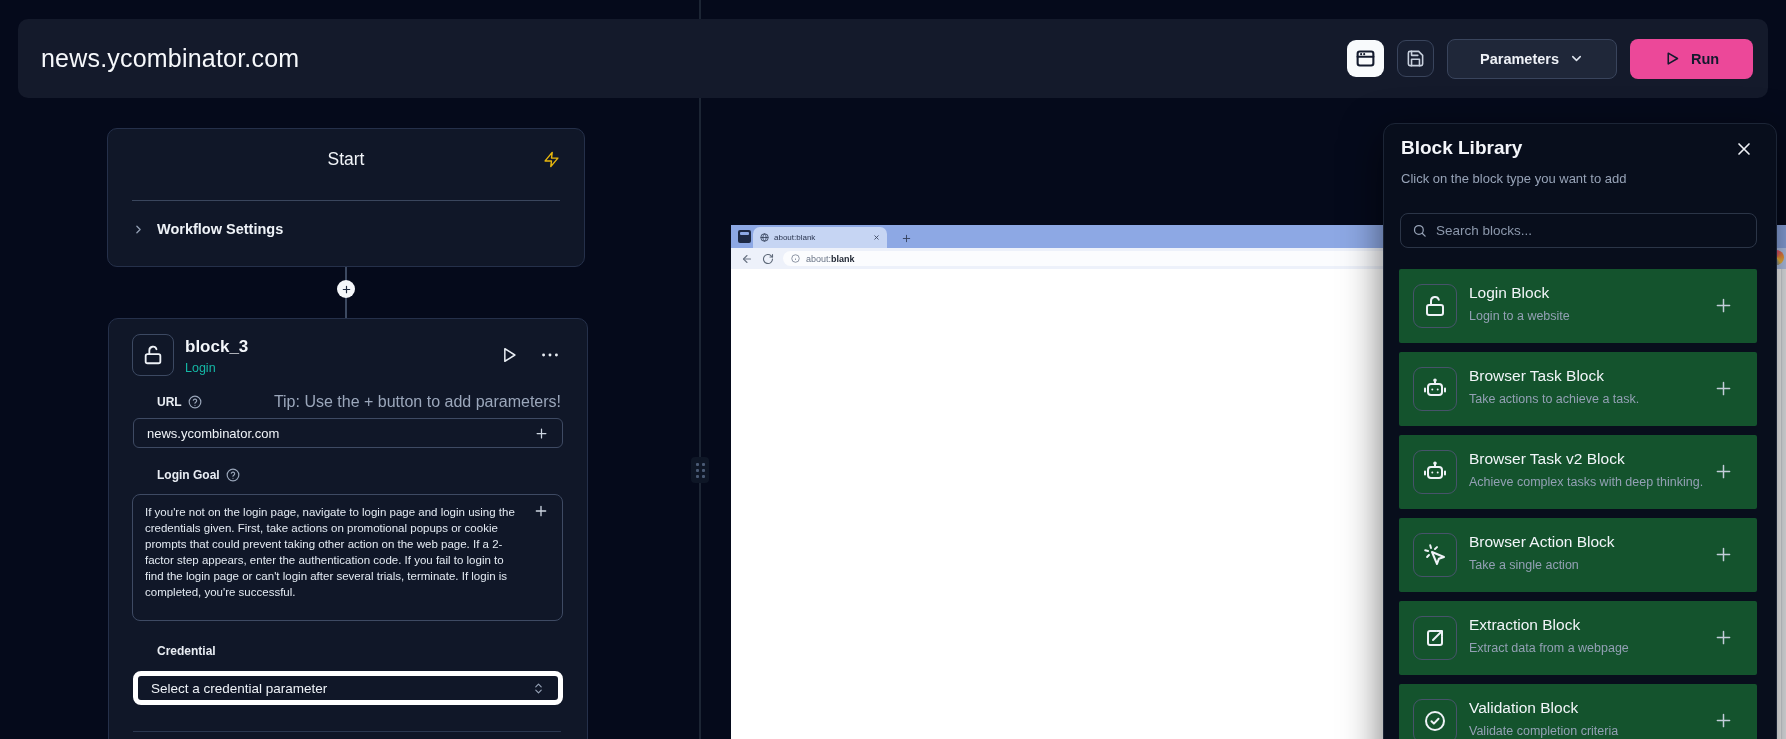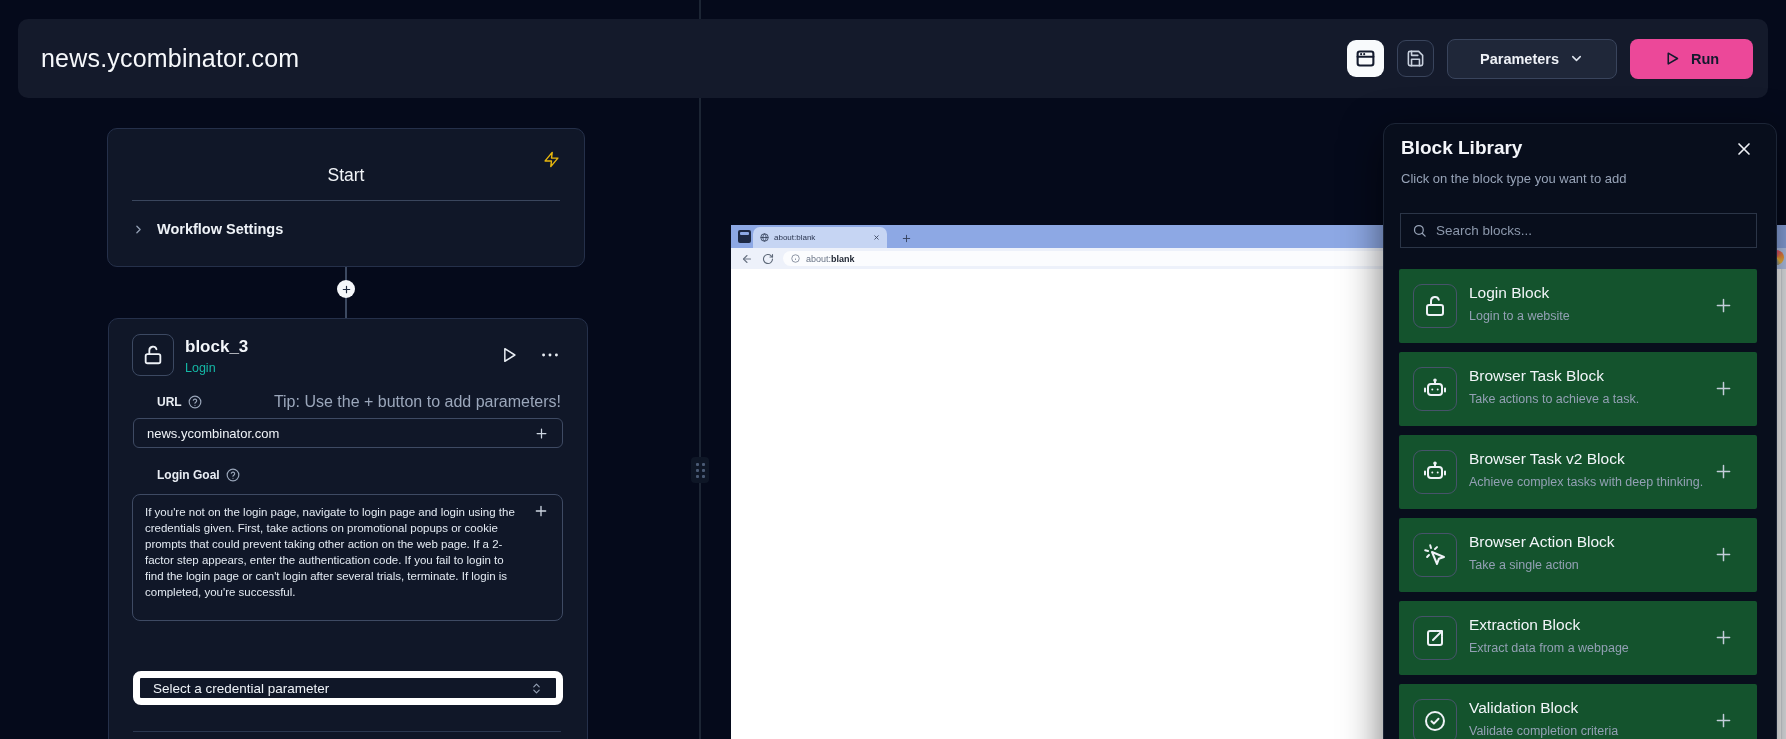--- a/index.html
+++ b/index.html
@@ -43,21 +43,21 @@
   .icon-btn.white { background:#f8fafc; color:#141b2e; }
   .icon-btn.dark { background:#181f31; border:1px solid #39445c; color:#c8d0dd; }
   .btn { height:40px; border-radius:8px; display:flex; align-items:center; justify-content:center; gap:10px;
     font-size:14.5px; font-weight:700; cursor:pointer; }
   .btn.params { width:170px; background:#1f2739; border:1px solid #39445c; color:#eef1f6; }
   .btn.run { width:123px; background:#ec4899; color:#121a2d; }
 
   
   .node { position:absolute; background:#101728; border:1px solid #25304a; border-radius:10px; z-index:2; }
   .start-node { left:107px; top:128px; width:478px; height:139px; }
-  .start-title { position:absolute; top:36px; left:0; right:0; text-align:center; font-size:17.5px; font-weight:500; color:#f1f4f8; }
+  .start-title { position:absolute; top:20px; left:0; right:0; text-align:center; font-size:17.5px; font-weight:500; color:#f1f4f8; }
   .bolt { position:absolute; right:24px; top:22px; color:#e8b70d; }
   .start-divider { position:absolute; left:24px; right:24px; top:71px; height:1px; background:#3a465d; }
   .wfs-row { position:absolute; left:24px; top:92px; display:flex; align-items:center; gap:12px; cursor:pointer; }
   .wfs-chevron { color:#93a0b4; }
   .wfs-label { font-size:14.5px; font-weight:700; color:#eef2f7; }
 
   .connector { position:absolute; left:345px; top:267px; width:2px; height:51px; background:#3c4961; z-index:2; }
   .plus-node { position:absolute; left:337px; top:280px; width:18px; height:18px; border-radius:50%; background:#f5f7fa;
     color:#1f2a3e; display:flex; align-items:center; justify-content:center; z-index:3; cursor:pointer; }
 
@@ -71,33 +71,33 @@
   .label-row { position:absolute; left:24px; right:26px; display:flex; align-items:center; gap:6px; }
   .field-label { font-size:12px; font-weight:700; color:#e9edf3;margin-left:24px; }
   .help-icon { color:#9aa6ba; display:flex; }
   .tip { margin-left:auto; font-size:16px; color:#9ba7bb; }
   .text-input { position:absolute; left:24px; width:430px; height:30px; background:transparent; border:1px solid #3e4a63;
     border-radius:6px; color:#f0f4f8; font-size:13px; font-family:"Liberation Sans",sans-serif; padding:0 34px 0 13px; outline:none; }
   .add-inline { position:absolute; color:#cdd6e1; cursor:pointer; }
   .goal-area { position:absolute; left:23px; top:175px; width:431px; height:127px; background:transparent; resize:none;
     border:1px solid #3e4a63; border-radius:8px; color:#e3eaf2; font-size:11.5px; line-height:16px;
     font-family:"Liberation Sans",sans-serif; padding:9px 40px 9px 12px; outline:none; }
-  .select { position:absolute; left:24px; top:352px; width:430px; height:34px; border:7px solid #ffffff; border-radius:8px;
+  .select { position:absolute; left:24px; top:352px; width:430px; height:34px; border:5px solid #ffffff; border-radius:8px;
     display:flex; align-items:center; padding:0 13px; cursor:pointer; }
   .select-value { font-size:13.5px; color:#eef2f7; }
   .select-chev { margin-left:auto; color:#94a0b4; display:flex; }
   .bottom-divider { position:absolute; left:24px; right:26px; top:412px; height:1px; background:#2c3850; }
 
   
   .panel { position:absolute; left:1383px; top:123px; width:394px; height:660px; background:#080e1c;
     border:1px solid #1c2536; border-radius:12px; z-index:6; box-shadow:0 12px 40px rgba(0,0,0,.55); }
   .panel-title { position:absolute; left:17px; top:13px; font-size:19px; font-weight:700; color:#f4f6fa; }
   .panel-close { position:absolute; right:22px; top:15px; color:#eef1f6; cursor:pointer; }
   .panel-sub { position:absolute; left:17px; top:47px; font-size:13px; color:#97a3b7; }
-  .search-box { position:absolute; left:16px; top:89px; width:357px; height:35px; border:1px solid #2b3547; border-radius:0;
+  .search-box { position:absolute; left:16px; top:89px; width:357px; height:35px; border:1px solid #2b3547; border-radius:8px;
     display:flex; align-items:center; padding:0 11px; gap:9px; color:#97a3b7; }
   .search-box input { flex:1; background:transparent; border:none; outline:none; color:#e8edf3; font-size:13.5px;
     font-family:"Liberation Sans",sans-serif; }
   .search-box input::placeholder { color:#8c98ac; }
   .block-list { position:absolute; left:15px; top:145px; width:358px; display:flex; flex-direction:column; gap:9px; }
   .block-item { position:relative; height:74px; background:#14532d; border-radius:2px; cursor:pointer; }
   .bi-icon { position:absolute; left:14px; top:15px; width:44px; height:44px; border:1.3px solid #47536b; border-radius:9px;
     color:#eef2f7; display:flex; align-items:center; justify-content:center; }
   .bi-name { position:absolute; left:70px; top:15px; font-size:15.5px; font-weight:500; color:#f2f5f9; }
   .bi-desc { position:absolute; left:70px; top:40px; font-size:12.5px; color:#93a0b4; }
@@ -294,20 +294,23 @@
           </svg>
       </span>
     </div>
     <textarea class="goal-area" style="">If you're not on the login page, navigate to login page and login using the credentials given. First, take actions on promotional popups or cookie prompts that could prevent taking other action on the web page. If a 2-factor step appears, enter the authentication code. If you fail to login to find the login page or can't login after several trials, terminate. If login is completed, you're successful.</textarea>
     <span class="add-inline" style="right:38px; top:184px;">
       <svg width="16" height="16" viewBox="0 0 24 24" fill="none" stroke="currentColor" stroke-width="2" stroke-linecap="round">
           <path d="M12 5v14M5 12h14"></path>
         </svg>
     </span>
 
+    <div class="label-row" style="top:325px;">
+      <span class="field-label">Credential</span>
+    </div>
     <div class="select">
       <span class="select-value">Select a credential parameter</span>
       <span class="select-chev">
         <svg width="13" height="13" viewBox="0 0 24 24" fill="none" stroke="currentColor" stroke-width="2.2" stroke-linecap="round" stroke-linejoin="round">
             <path d="m7 9 5-5 5 5"></path>
             <path d="m7 15 5 5 5-5"></path>
           </svg>
       </span>
     </div>
     <div class="bottom-divider"></div>

